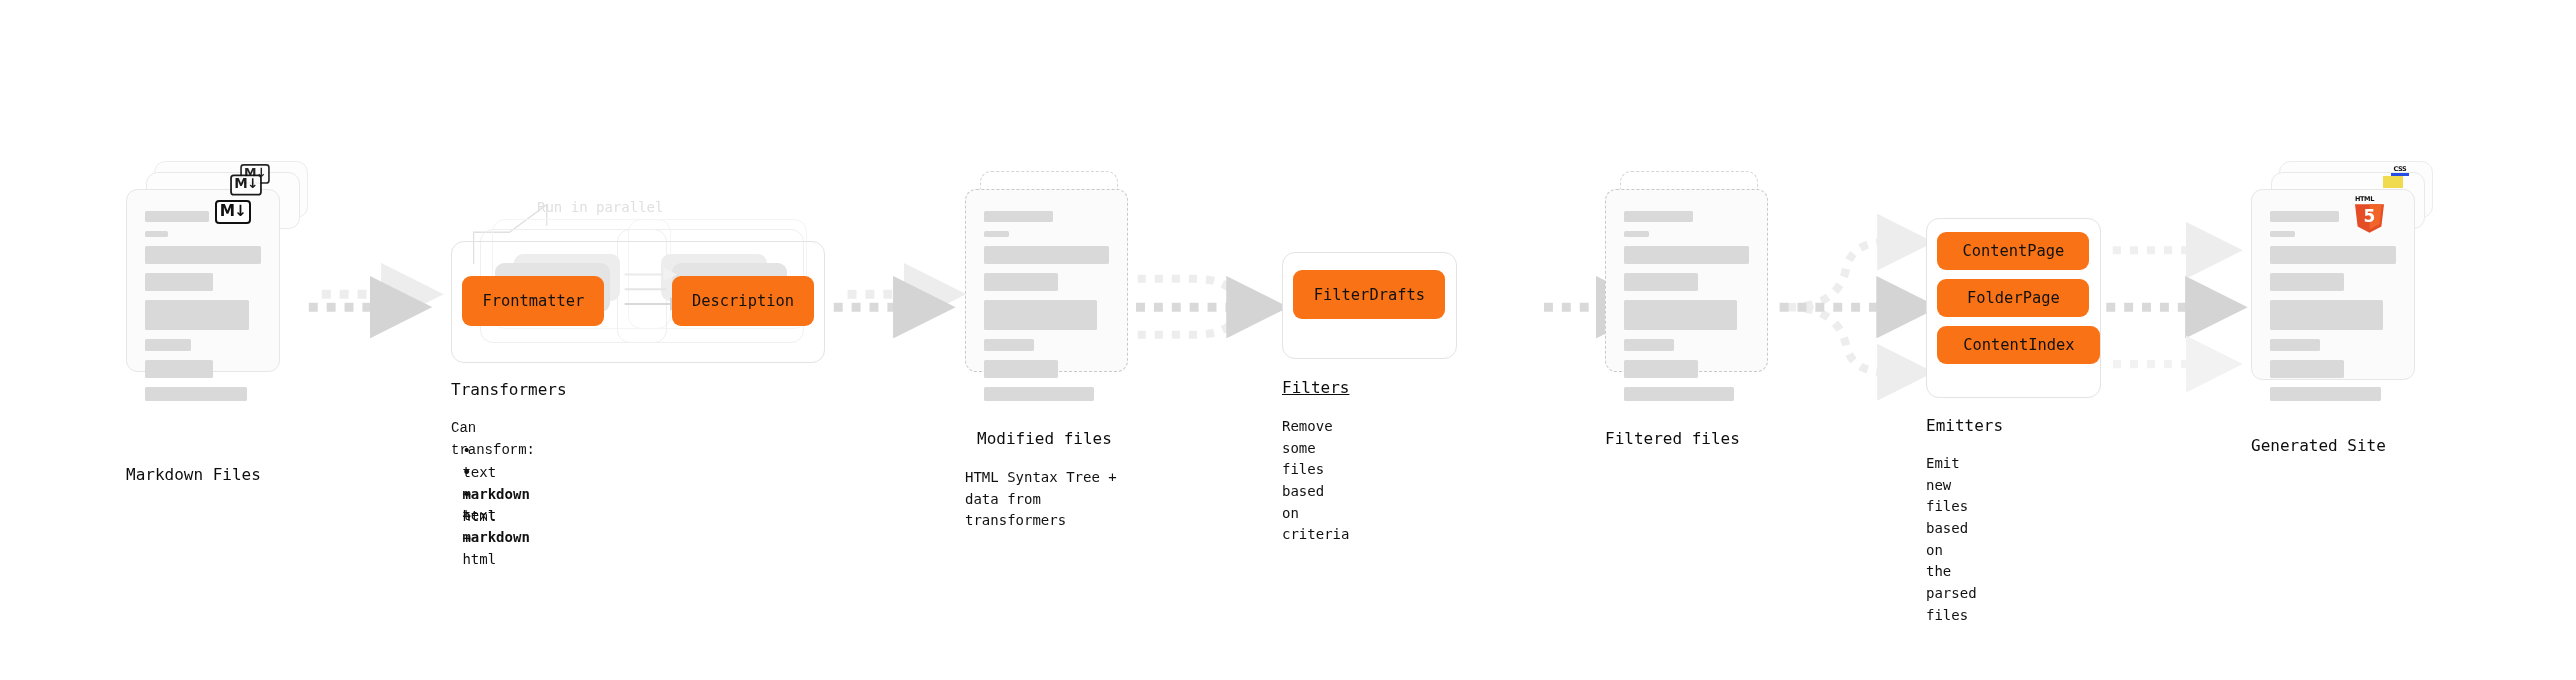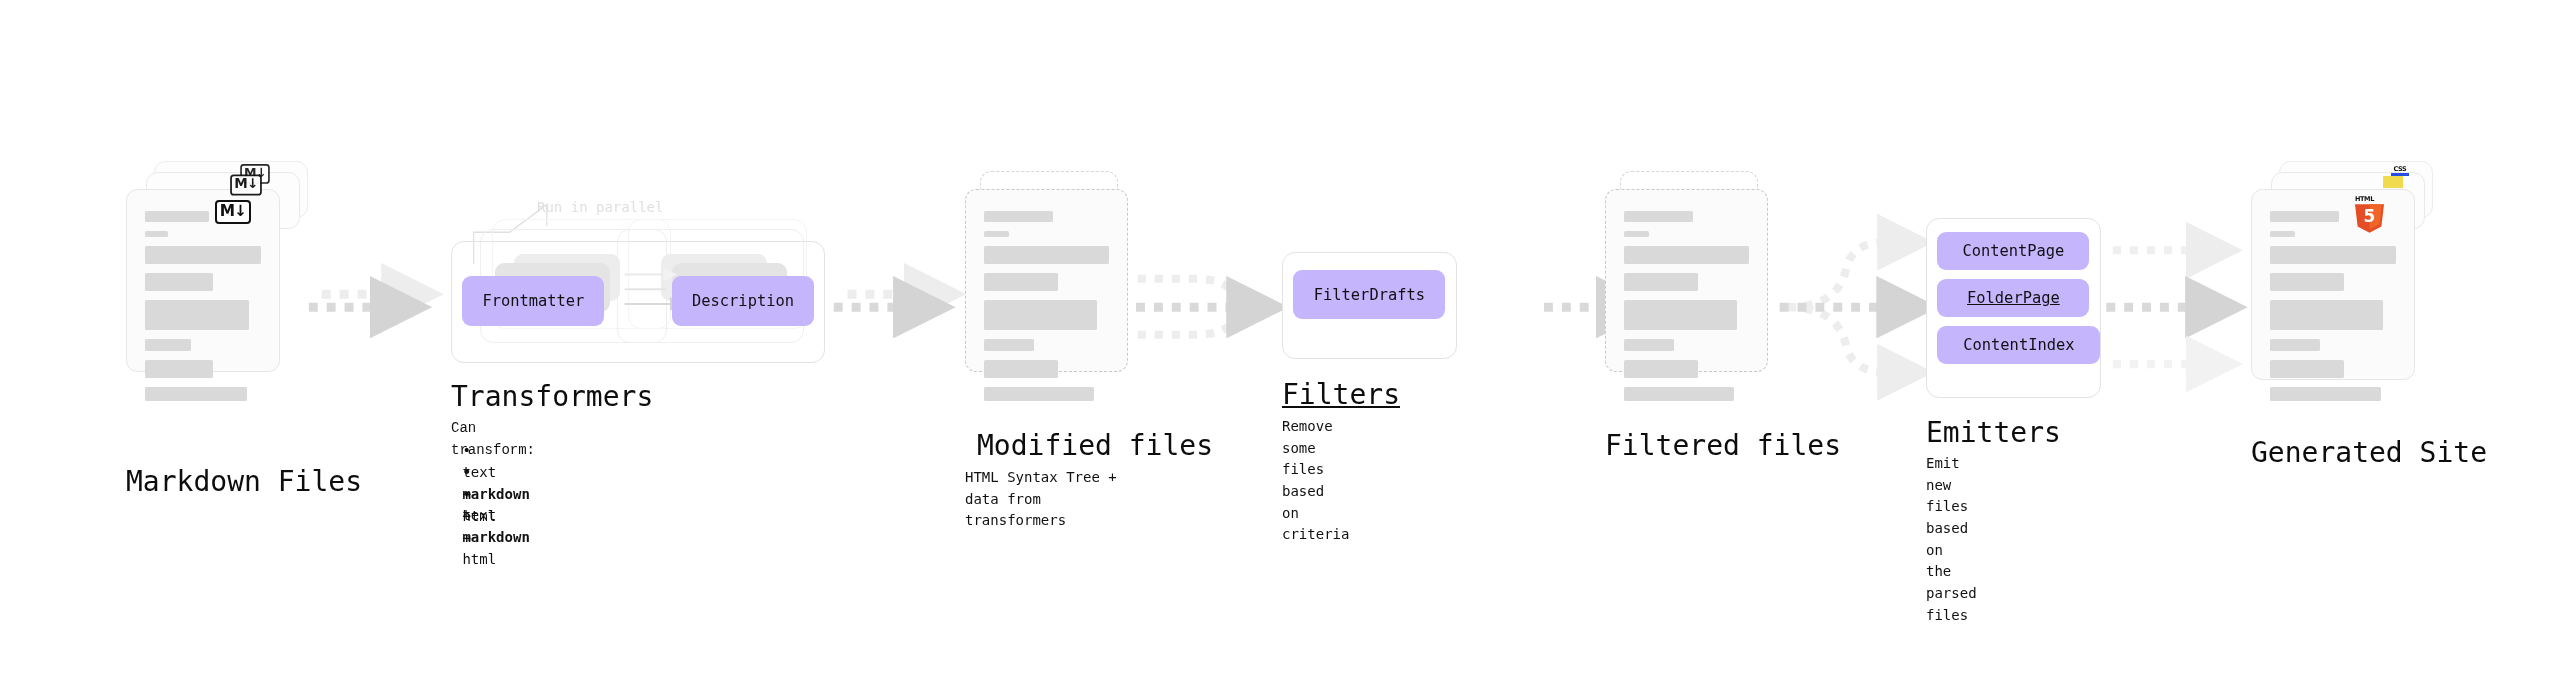--- a/index.html
+++ b/index.html
@@ -20,21 +20,21 @@
     left: 0; top: 0;
     width: 2576px; height: 681px;
   }
 
   
   .node {
     position: absolute;
     top: 0;
   }
   .node-title {
-    font-size: 28px;
+    font-size: 16px;
     letter-spacing: 0px;
     color: #0d0d0d;
     white-space: nowrap;
     font-weight: 400;
   }
   .node-sub {
     font-size: 14px;
     line-height: 1.55;
     color: #111111;
     white-space: pre-line;
@@ -130,21 +130,21 @@
     border: 1.5px solid #e3e3e3;
     border-radius: 13px;
     background: transparent;
   }
   .group.g-ghost { border-color: #efefef; }
   .group.g-ghost2 { border-color: #f4f4f4; }
   .group.solidbg { background: #ffffff; }
 
   .pill {
     position: absolute;
-    background: #c4b5fd;
+    background: #f97316;
     border-radius: 9px;
     display: flex;
     align-items: center;
     justify-content: center;
     font-size: 15.4px;
     color: #111111;
     white-space: nowrap;
   }
   .pill.faded1 { background: #e4e4e4; color: transparent; }
   .pill.faded2 { background: #ededed; color: transparent; }
@@ -313,21 +313,21 @@
           <div class="sk-line" style="width:88%; height:14px;"></div>
         </div>
       </div>
     </div>
     <div class="node-title" style="position:absolute; left:0; top:429px;">Filtered files</div>
   </div>
 
   <div class="node" style="left:1926px; top:0;">
     <div class="group solidbg" style="left:0px; top:218px; width:175px; height:180px;"></div>
     <div class="pill" style="left:11.4px; top:232px; width:152px; height:38px;">ContentPage</div>
-    <div class="pill" style="left:11.4px; top:279px; width:152px; height:38px;text-decoration:underline;">FolderPage</div>
+    <div class="pill" style="left:11.4px; top:279px; width:152px; height:38px;">FolderPage</div>
     <div class="pill" style="left:11.4px; top:326px; width:163px; height:38px;">ContentIndex</div>
     <div class="node-title" style="position:absolute; left:0; top:416px;">Emitters</div>
     <div class="node-sub" style="position:absolute; left:0; top:453px;">Emit new files based on
 the parsed files</div>
   </div>
 
   <div class="node" style="left:2251px; top:0;">
     <div class="doc-stack" style="width:187px; height:260px;">
       <div class="doc ghost1" style="left:28px; top:161px; width:154px; height:57px;"></div>
       <div class="doc ghost2" style="left:19.5px; top:172px; width:154px; height:57px;"></div>

